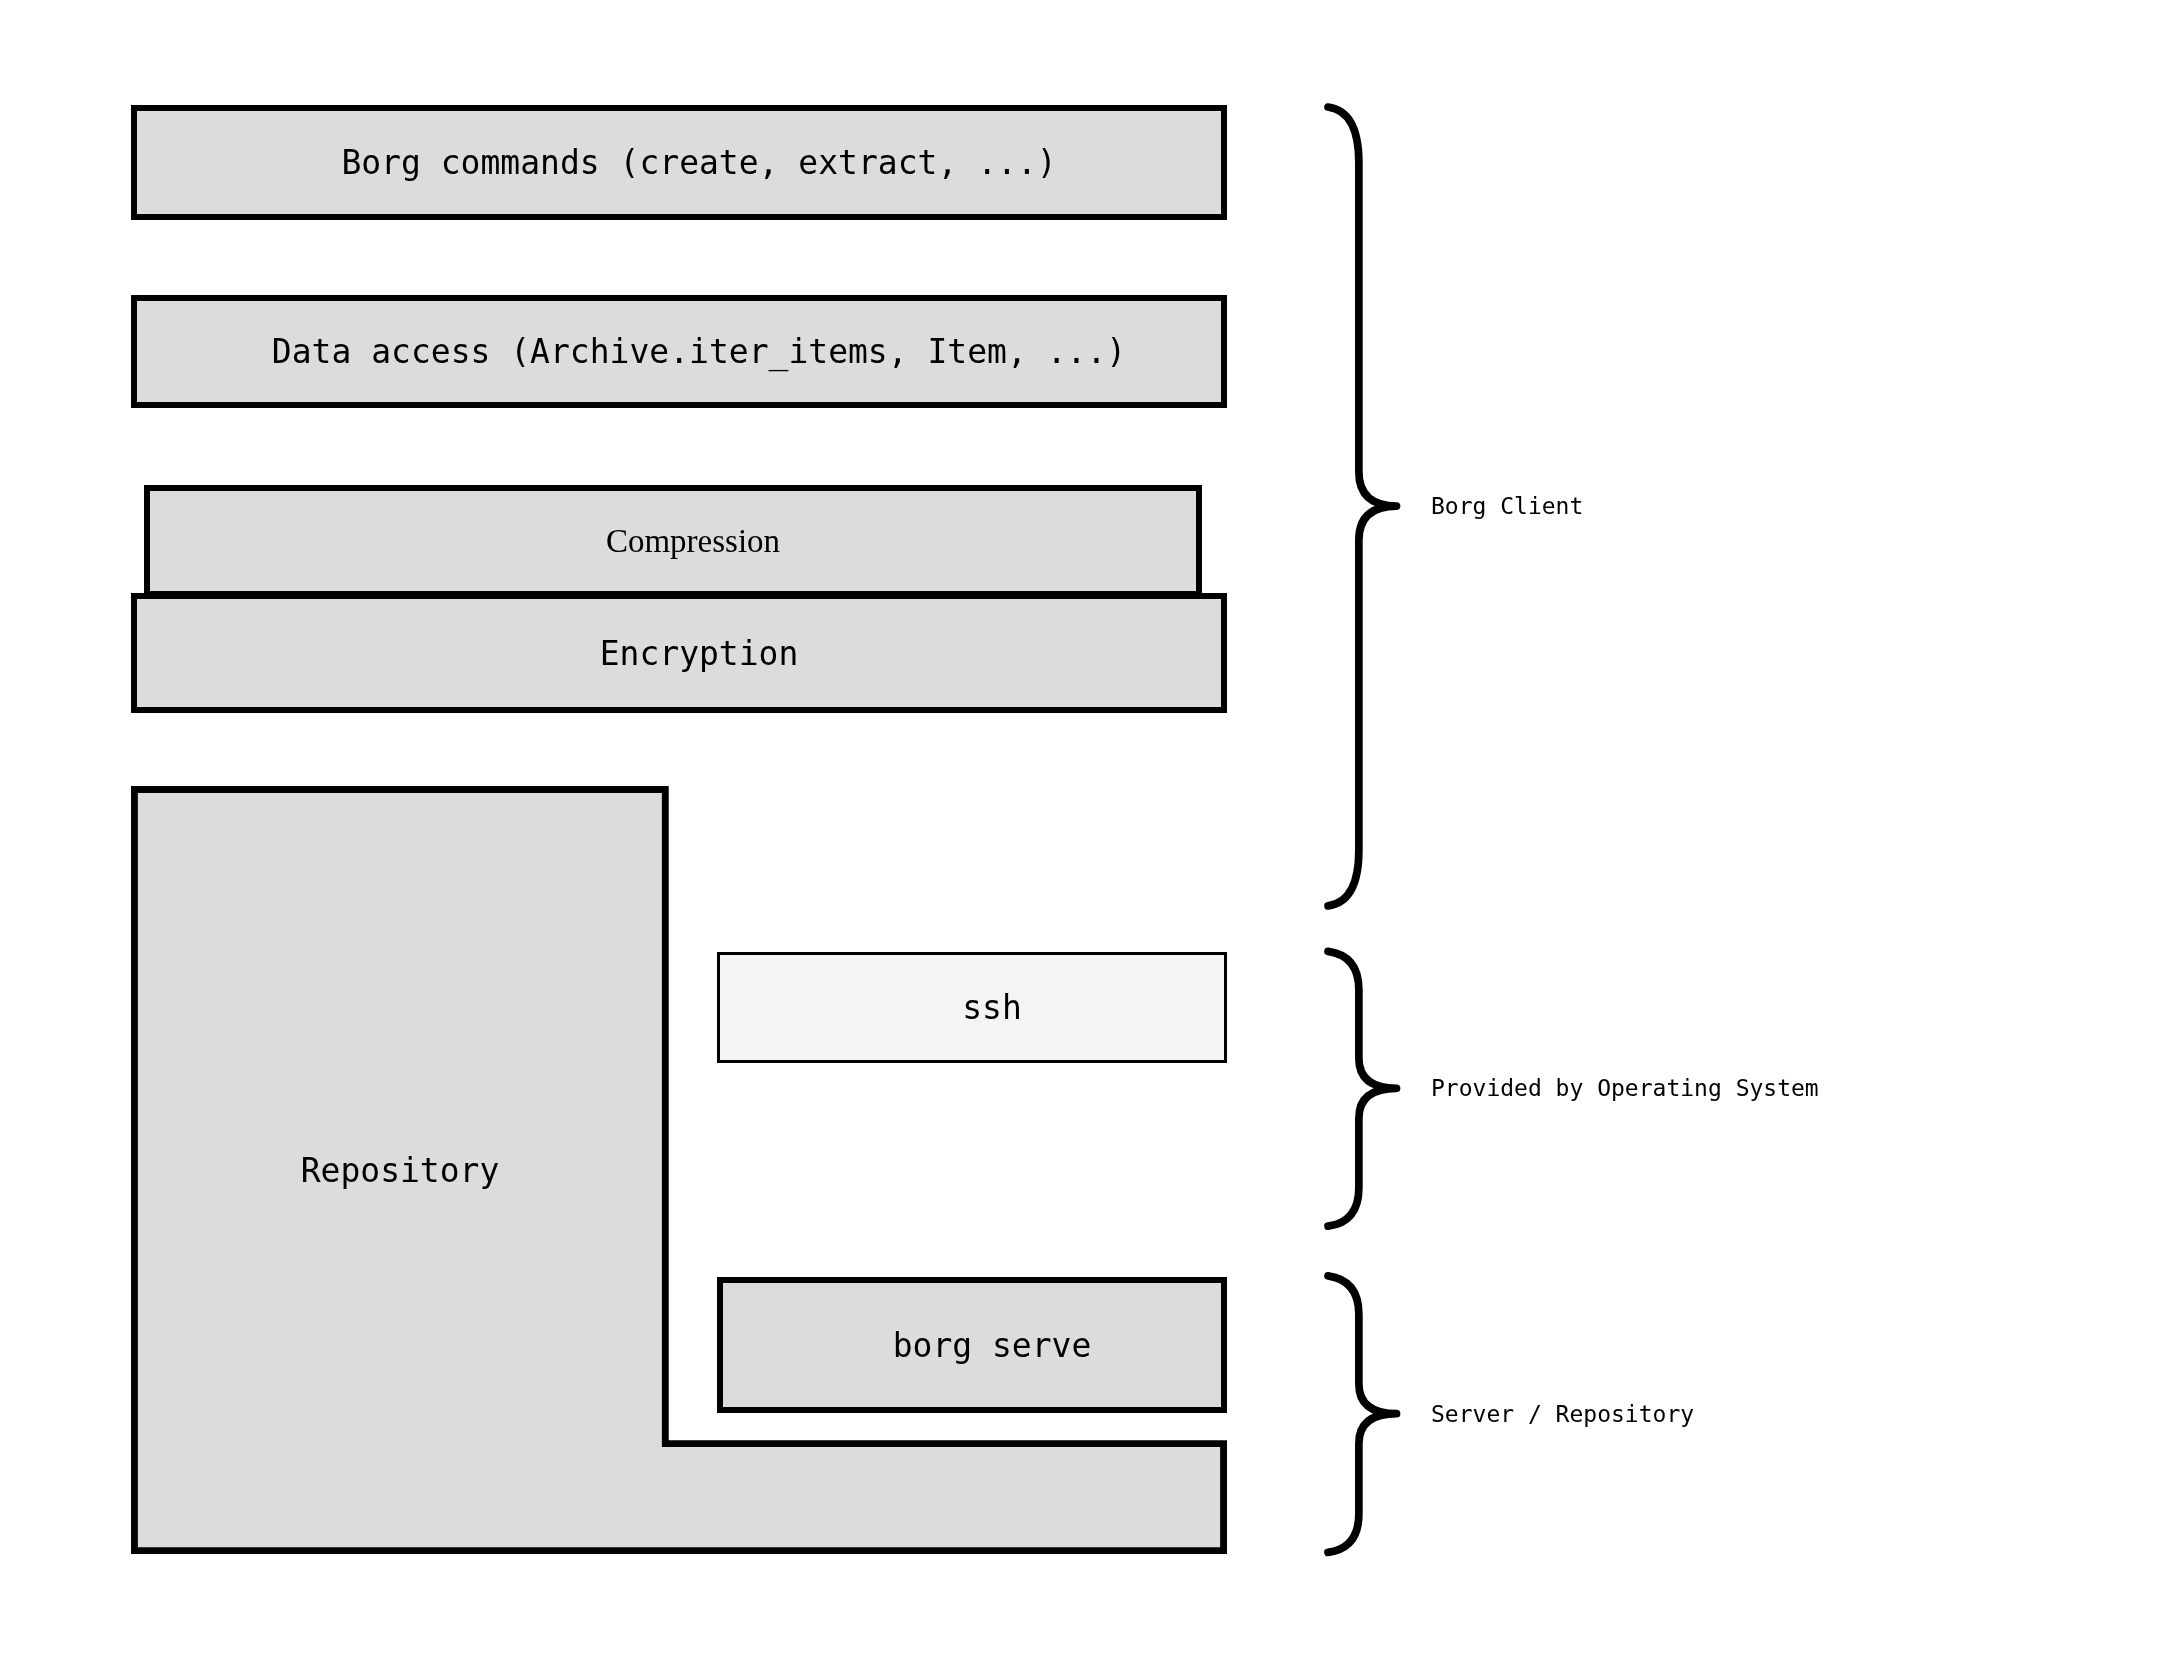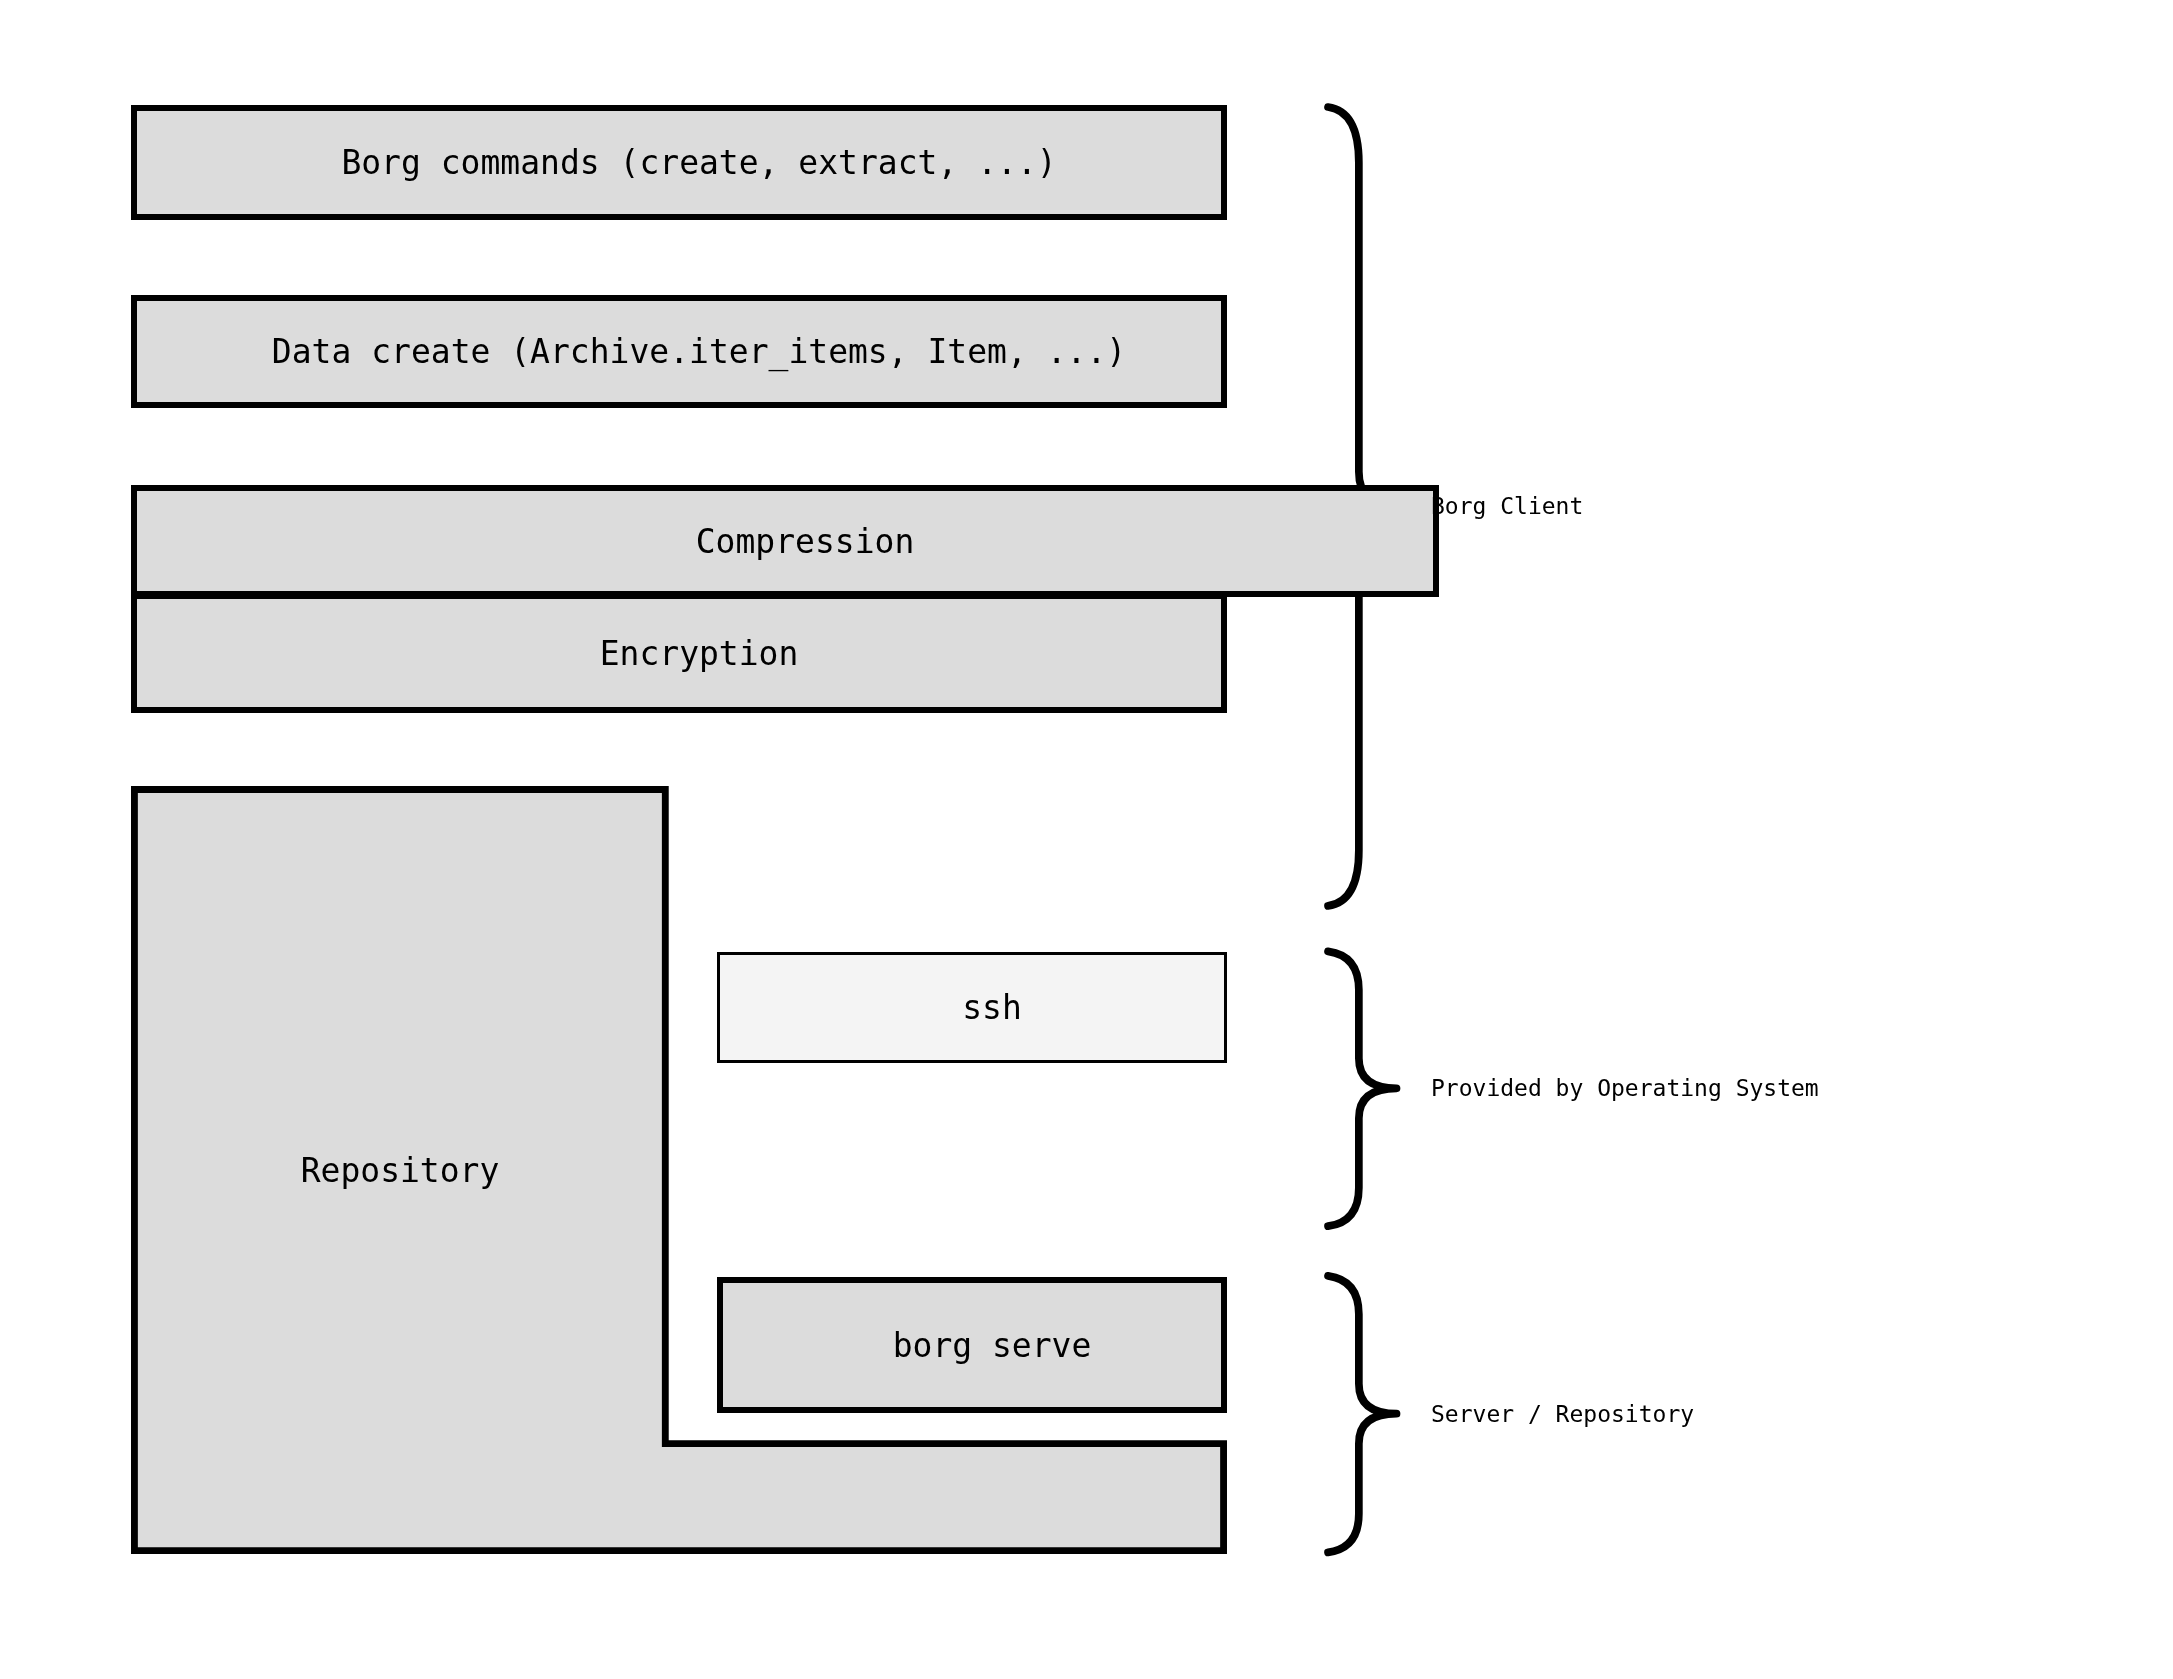--- a/index.html
+++ b/index.html
@@ -66,42 +66,42 @@
     line-height: 1;
     white-space: pre;
   }
   .brace-label.l1 { top: 487px; }
   .brace-label.l2 { top: 1069px; }
   .brace-label.l3 { top: 1395px; }
 
   
   .b-borg-commands { left: 131px; top: 105px;  width: 1096px; height: 115px; }
   .b-data-access   { left: 131px; top: 295px;  width: 1096px; height: 113px; }
-  .b-compression   { left: 131px; top: 485px;  width: 1308px; height: 112px; }
+  .b-compression   { left: 144px; top: 485px;  width: 1058px; height: 112px; font-family: Liberation Serif, serif; }
   .b-encryption    { left: 131px; top: 593px;  width: 1096px; height: 120px; }
   .b-remote-repo   { left: 717px; top: 786px;  width: 510px;  height: 115px; }
   .b-ssh           { left: 717px; top: 952px; width: 510px;  height: 111px; }
   .b-sshd          { left: 717px; top: 1115px; width: 510px;  height: 111px; }
   .b-borg-serve    { left: 717px; top: 1277px; width: 510px;  height: 136px; }
 </style>
 </head>
 <body>
 
 <div class="canvas">
 
   <svg class="shapes-overlay" viewBox="0 0 2539 1962">
     <polygon points="157,922 777,922 777,1686 1429,1686 1429,1811 157,1811" fill="#dcdcdc" stroke="#000000" stroke-width="8" stroke-linejoin="miter"></polygon>
     <path d="M 1551,125 Q 1587,130 1587,190 L 1587,551 Q 1587,591 1631,591 Q 1587,591 1587,631 L 1587,993 Q 1587,1053 1551,1058" fill="none" stroke="#000000" stroke-width="9" stroke-linecap="round" stroke-linejoin="round"></path>
     <path d="M 1551,1111 Q 1587,1116 1587,1156 L 1587,1236 Q 1587,1271 1631,1271 Q 1587,1271 1587,1306 L 1587,1387 Q 1587,1427 1551,1432" fill="none" stroke="#000000" stroke-width="9" stroke-linecap="round" stroke-linejoin="round"></path>
     <path d="M 1551,1490 Q 1587,1495 1587,1535 L 1587,1616 Q 1587,1651 1631,1651 Q 1587,1651 1587,1686 L 1587,1768 Q 1587,1808 1551,1813" fill="none" stroke="#000000" stroke-width="9" stroke-linecap="round" stroke-linejoin="round"></path>
   </svg>
 
   <div class="box thick b-borg-commands">Borg commands (create, extract, ...)</div>
 
-  <div class="box thick b-data-access">Data create (Archive.iter_items, Item, ...)</div>
+  <div class="box thick b-data-access">Data access (Archive.iter_items, Item, ...)</div>
 
   <div class="box thick b-compression">Compression</div>
 
   <div class="box thick b-encryption">Encryption</div>
 
   <div class="repo-label-wrap">Repository</div>
 
 
   <div class="box thin b-ssh">ssh</div>
 

